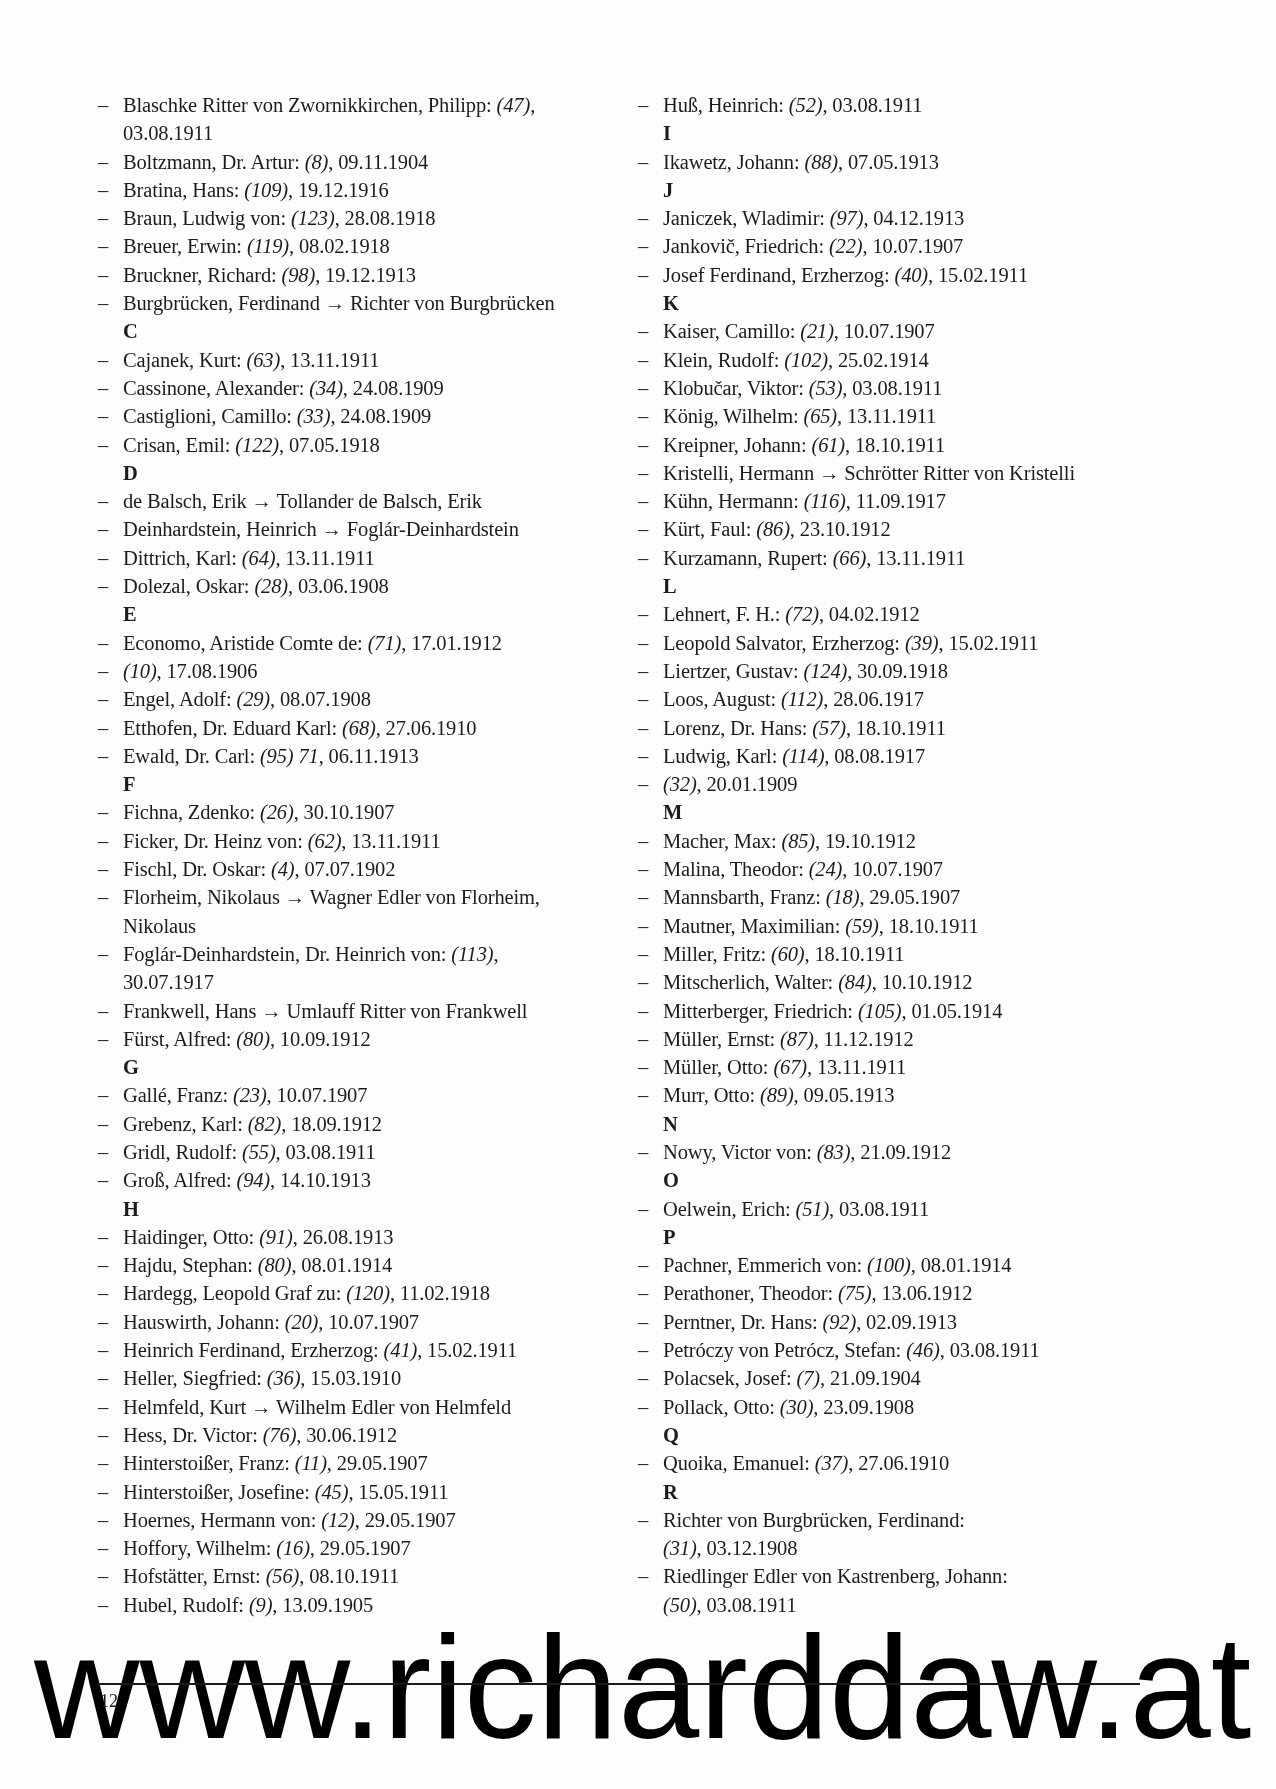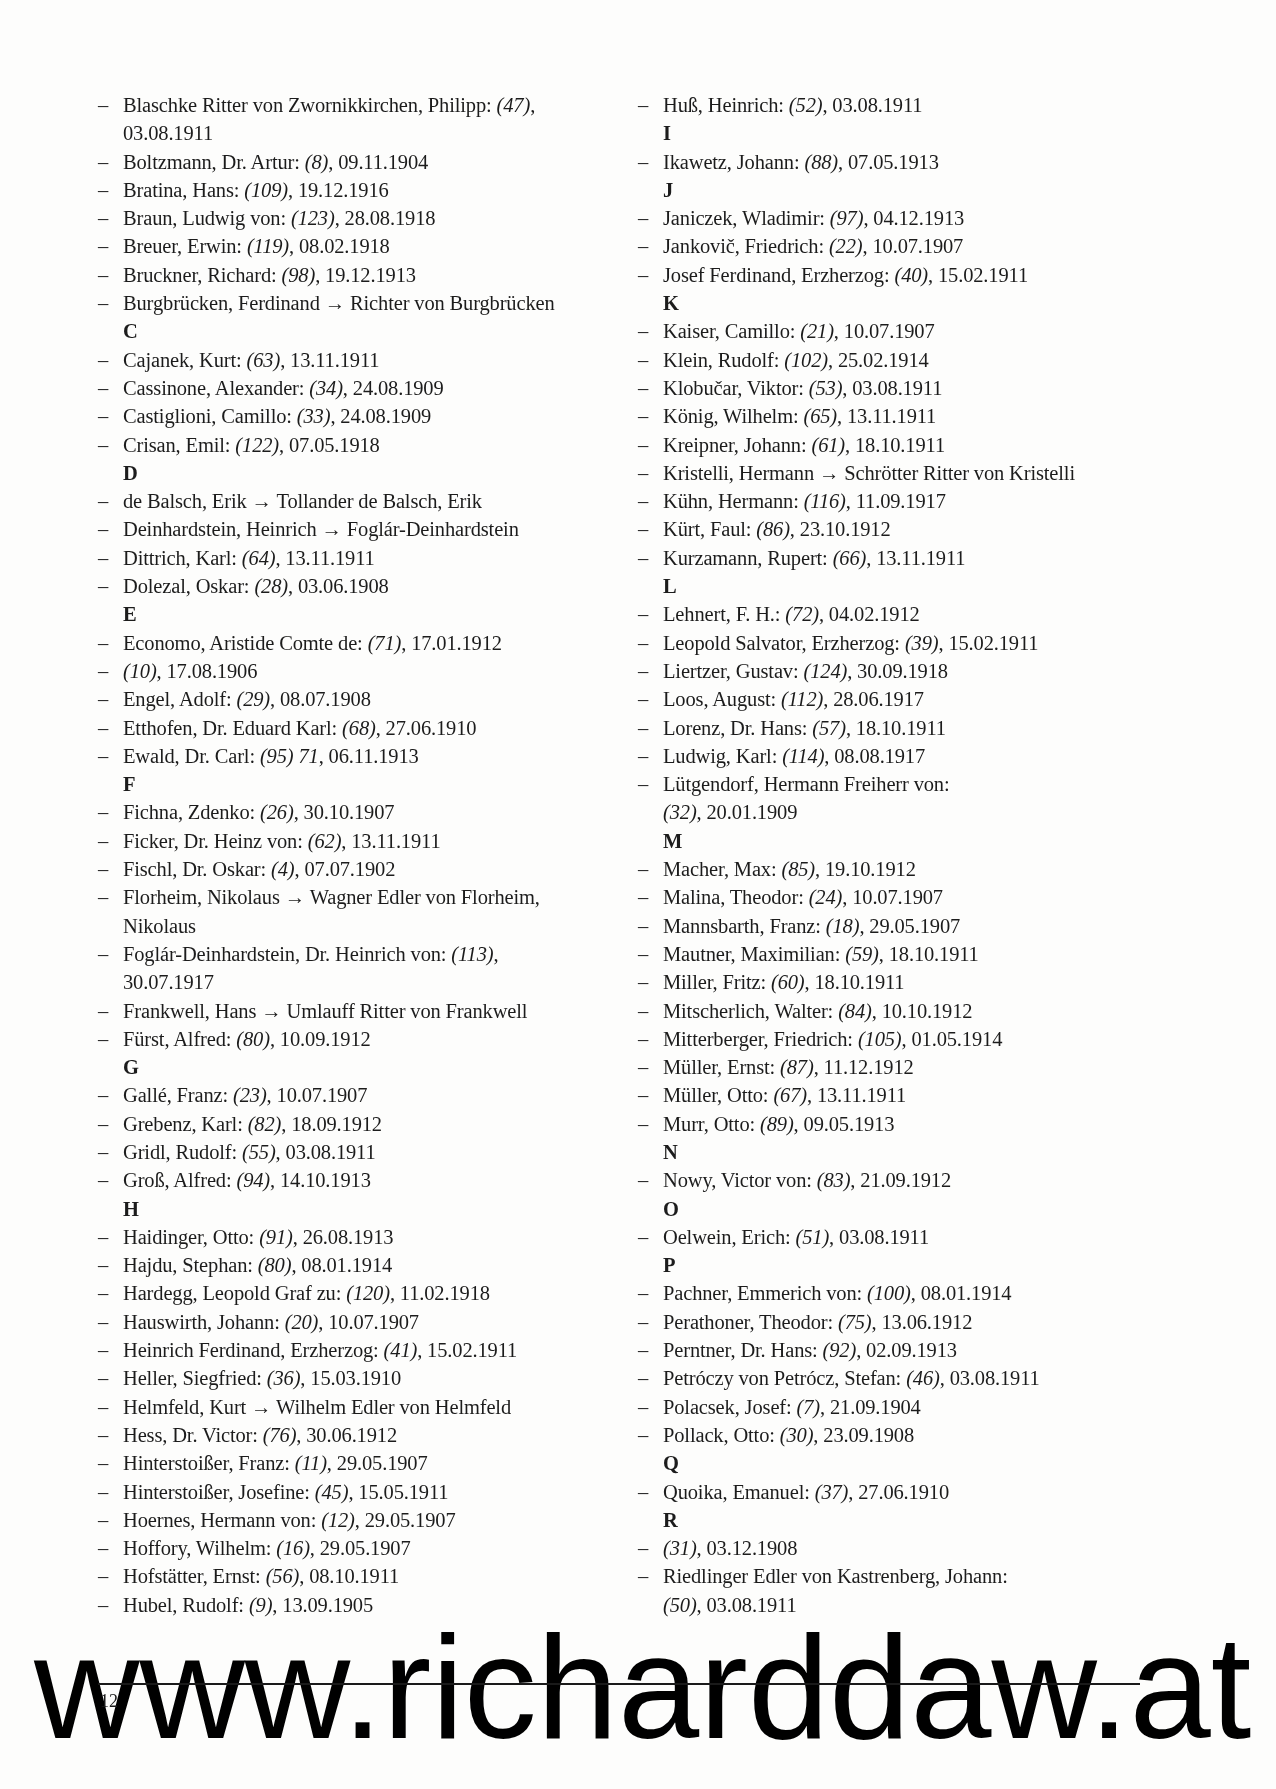--- a/index.html
+++ b/index.html
@@ -318,21 +318,20 @@
       <div class="entry">
         <span class="dash">–</span>
         <div class="line">Lorenz, Dr. Hans: <i>(57)</i>, 18.10.1911</div>
       </div>
       <div class="entry">
         <span class="dash">–</span>
         <div class="line">Ludwig, Karl: <i>(114)</i>, 08.08.1917</div>
       </div>
       <div class="entry">
         <span class="dash">–</span>
-        <div class="line">Lütgendorf, Hermann Freiherr von:</div>
         <div class="line"><i>(32)</i>, 20.01.1909</div>
       </div>
       <div class="letter">M</div>
       <div class="entry">
         <span class="dash">–</span>
         <div class="line">Macher, Max: <i>(85)</i>, 19.10.1912</div>
       </div>
       <div class="entry">
         <span class="dash">–</span>
         <div class="line">Malina, Theodor: <i>(24)</i>, 10.07.1907</div>
@@ -405,20 +404,21 @@
         <div class="line">Pollack, Otto: <i>(30)</i>, 23.09.1908</div>
       </div>
       <div class="letter">Q</div>
       <div class="entry">
         <span class="dash">–</span>
         <div class="line">Quoika, Emanuel: <i>(37)</i>, 27.06.1910</div>
       </div>
       <div class="letter">R</div>
       <div class="entry">
         <span class="dash">–</span>
+        <div class="line">Richter von Burgbrücken, Ferdinand:</div>
         <div class="line"><i>(31)</i>, 03.12.1908</div>
       </div>
       <div class="entry">
         <span class="dash">–</span>
         <div class="line">Riedlinger Edler von Kastrenberg, Johann:</div>
         <div class="line"><i>(50)</i>, 03.08.1911</div>
       </div>
     </div>
   <div class="footer-rule"></div>
   <div class="pagenum">12</div>

